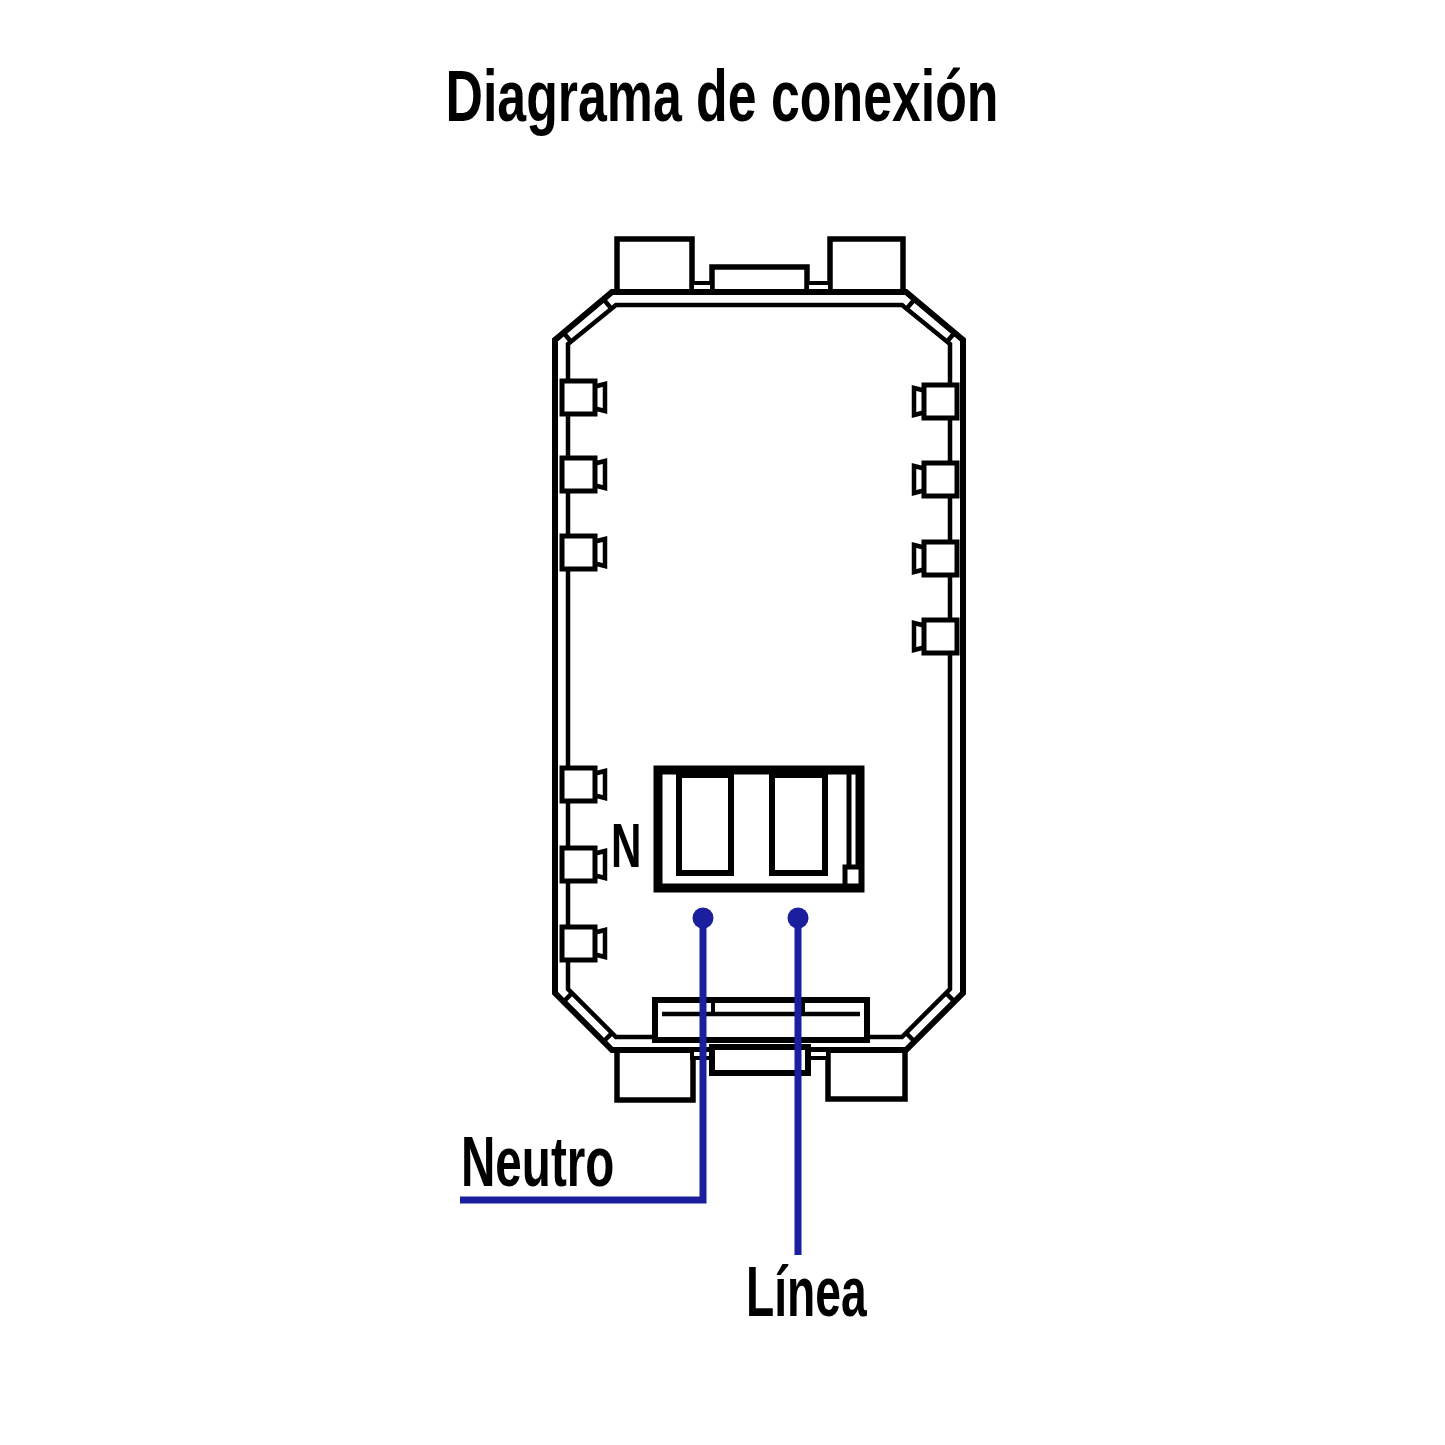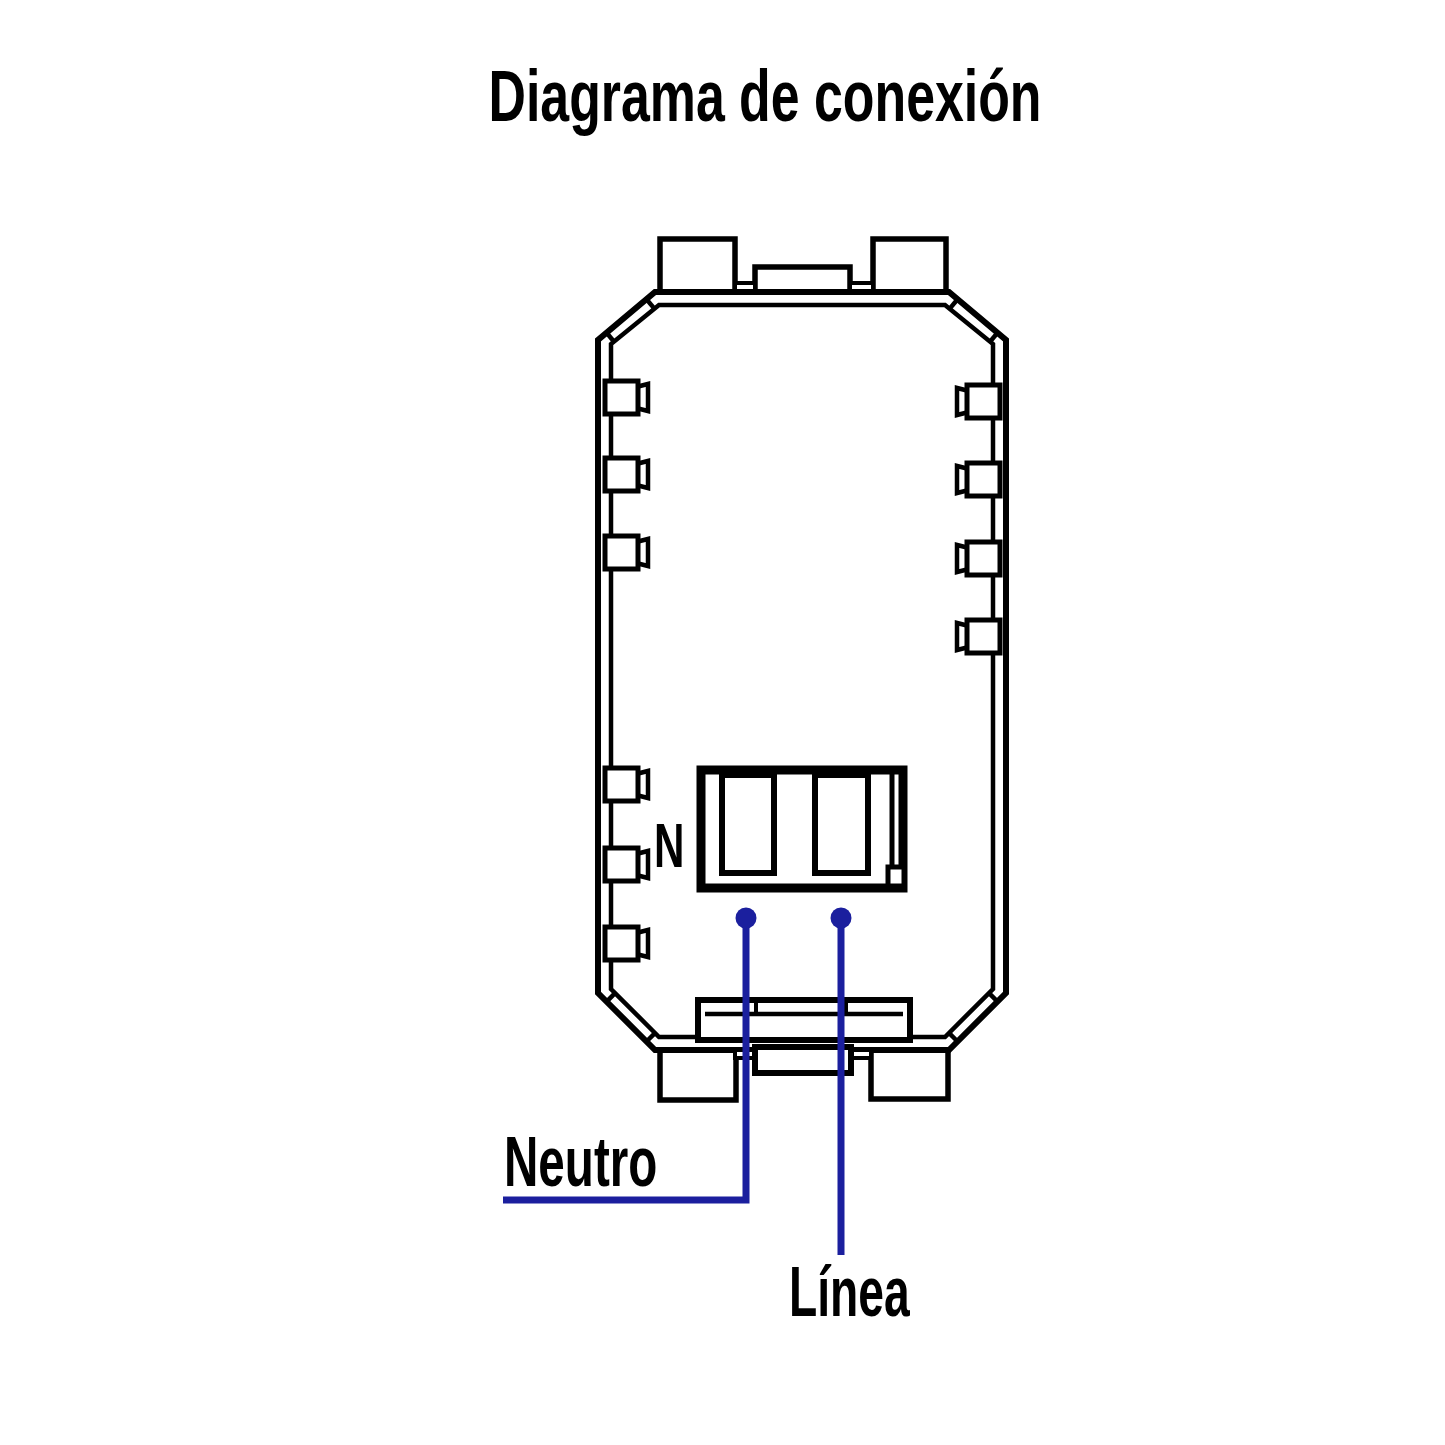--- a/index.html
+++ b/index.html
@@ -7,21 +7,20 @@
     --wire:#1b1f9e;
     --background:#ffffff;
     --text:#000000;
   }
   html,body{margin:0;padding:0;background:var(--background);}
   .stage{
     position:relative;
     width:1339px;height:1445px;
     background:var(--background);
     font-family:"Liberation Sans", sans-serif;
-    padding-left:43px;
   }
   svg{display:block;}
   .ln{stroke:var(--outline);fill:none;}
   .fw{stroke:var(--outline);fill:var(--background);}
   .wire{stroke:var(--wire);fill:none;}
   .dot{fill:var(--wire);stroke:none;}
   text{
     font-family:"Liberation Sans", sans-serif;
     font-weight:bold;
     fill:var(--text);

